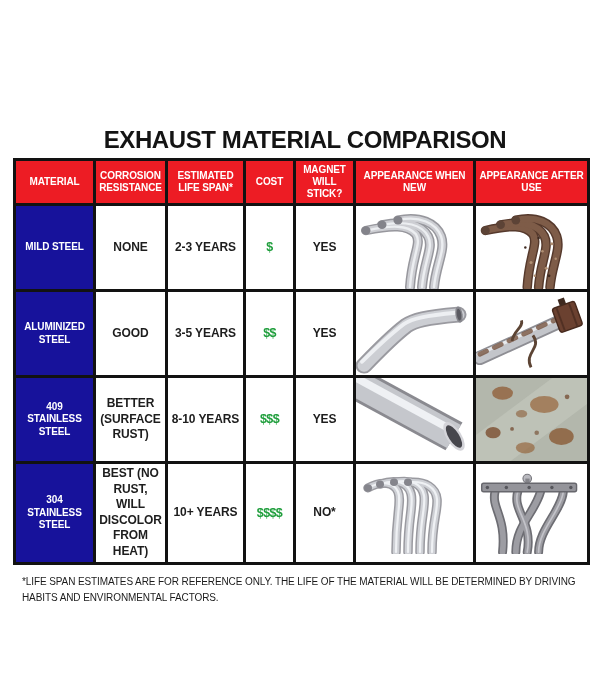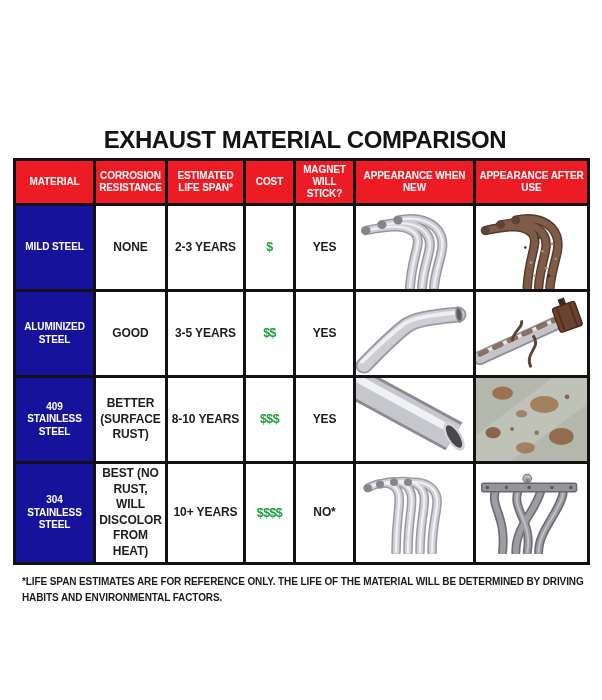--- a/index.html
+++ b/index.html
@@ -41,21 +41,21 @@
     color:#ffffff;font-size:10px;line-height:1.25;
   }
   td.cost{
     color:var(--cost-green,#1F9E3C);
     font-size:12.5px;letter-spacing:-0.6px;
   }
   td.photo{padding:0;background:#fff;}
   .ph{display:block;width:100%;height:83px;}
   .notes{margin:9px 0 0 22px;}
   .note{
-    font-size:10px;font-weight:700;line-height:1.6;
+    font-size:10px;font-weight:400;line-height:1.6;
     letter-spacing:-0.1px;color:#1b1b1b;text-transform:uppercase;
   }
 </style>
 </head>
 <body>
 
 <h1 class="title">EXHAUST MATERIAL COMPARISON</h1>
 
 <table class="cmp">
   <colgroup>

